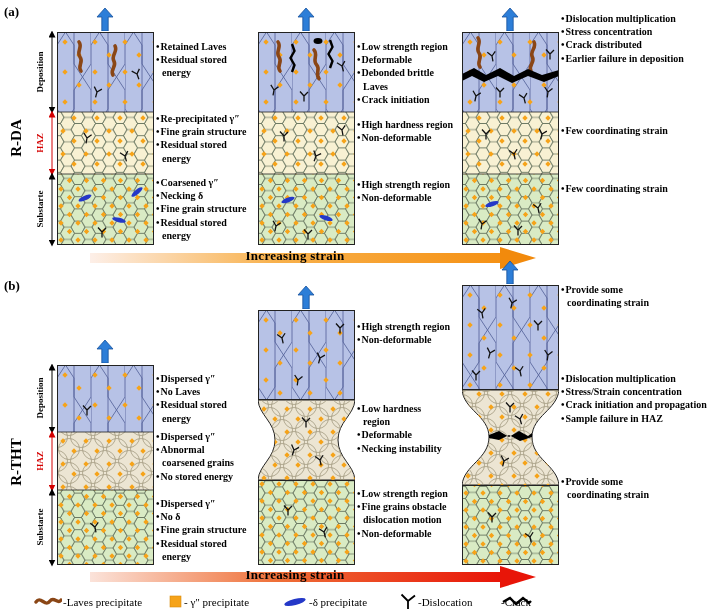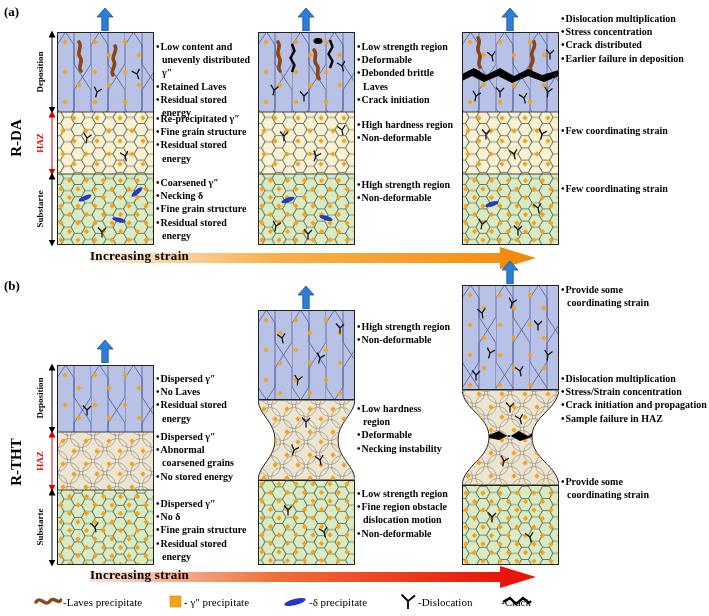--- a/index.html
+++ b/index.html
@@ -8,21 +8,21 @@
   .figure{position:relative;width:709px;height:616px;background:#fff;overflow:hidden}
   .abs{position:absolute}
   .panel{position:absolute}
   .corner-label{position:absolute;font-weight:bold;font-size:13px}
   .row-title{position:absolute;transform:translate(-50%,-50%) rotate(-90deg);font-weight:bold;font-size:15px;white-space:nowrap}
   .vlabel{position:absolute;transform:translate(-50%,-50%) rotate(-90deg);font-weight:bold;font-size:9px;white-space:nowrap}
   .red{color:#d40000}
   .notes{position:absolute;font-size:10px;font-weight:bold;line-height:1.32}
   .note-item{padding-left:6px;text-indent:-6px}
   .note-item::before{content:"\2022";margin-right:1px}
-  .strain-label{position:absolute;font-weight:bold;font-size:13px;letter-spacing:.3px}
+  .strain-label{position:absolute;text-align:center;font-weight:bold;font-size:13px;letter-spacing:.3px}
   .legend-label{position:absolute;font-weight:normal;font-size:11px;white-space:nowrap}
 </style>
 </head>
 <body>
 
 <div class="figure">
 
   <svg width="0" height="0" style="position:absolute">
     <defs>
       <path id="hexcell" d="M-7 0 L-3.5 -6.1 L3.5 -6.1 L7 0 L3.5 6.1 L-3.5 6.1 Z"></path>
@@ -307,21 +307,20 @@
       <g transform="translate(76,176) rotate(-12)">
           <use href="#disl"></use>
         </g>
     </g>
     <line x1="0" y1="80" x2="97" y2="80" stroke="#222" stroke-width="0.8"></line>
     <line x1="0" y1="142" x2="97" y2="142" stroke="#222" stroke-width="0.8"></line>
     <rect x="0.5" y="0.5" width="96" height="212" fill="none" stroke="#222" stroke-width="1"></rect>
   </svg>
 
   <div class="notes" style="left:156px;top:40px;width:97px">
-    <div class="note-item">Low content and unevenly distributed γ″</div>
     <div class="note-item">Retained Laves</div>
     <div class="note-item">Residual stored energy</div>
   </div>
   <div class="notes" style="left:156px;top:112px;width:97px">
     <div class="note-item">Re-precipitated γ″</div>
     <div class="note-item">Fine grain structure</div>
     <div class="note-item">Residual stored energy</div>
   </div>
   <div class="notes" style="left:156px;top:176px;width:97px">
     <div class="note-item">Coarsened γ″</div>
@@ -542,21 +541,21 @@
     <div class="note-item">High strength region</div>
     <div class="note-item">Non-deformable</div>
   </div>
   <div class="notes" style="left:357px;top:402px;width:92px">
     <div class="note-item">Low hardness region</div>
     <div class="note-item">Deformable</div>
     <div class="note-item">Necking instability</div>
   </div>
   <div class="notes" style="left:357px;top:487px;width:92px">
     <div class="note-item">Low strength region</div>
-    <div class="note-item">Fine region obstacle dislocation motion</div>
+    <div class="note-item">Fine grains obstacle dislocation motion</div>
     <div class="note-item">Non-deformable</div>
   </div>
 
   <div class="notes" style="left:561px;top:283px;width:92px">
     <div class="note-item">Provide some coordinating strain</div>
   </div>
   <div class="notes" style="left:561px;top:372px;width:146px">
     <div class="note-item">Dislocation multiplication</div>
     <div class="note-item">Stress/Strain concentration</div>
     <div class="note-item">Crack initiation and propagation</div>

